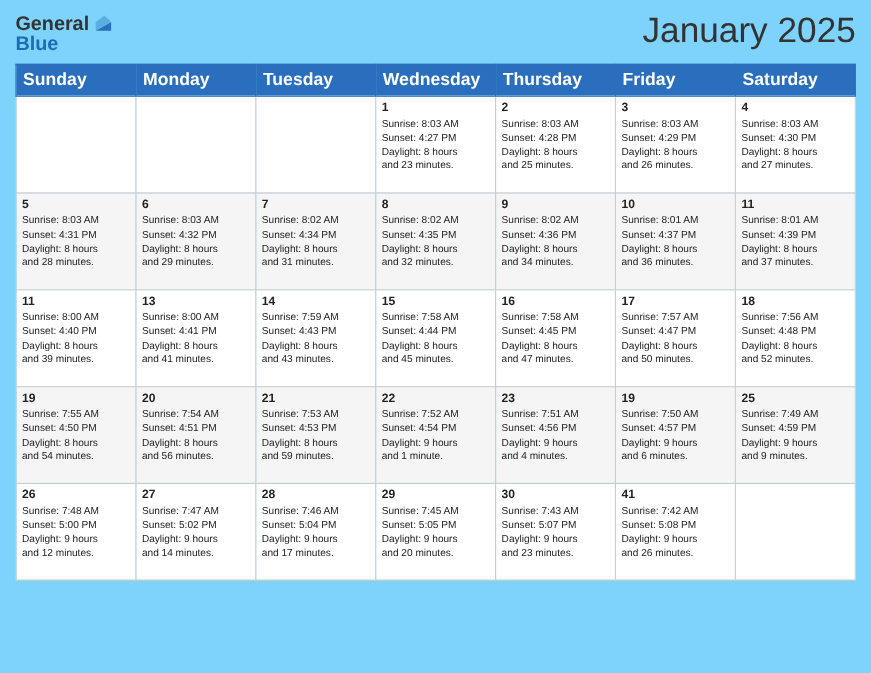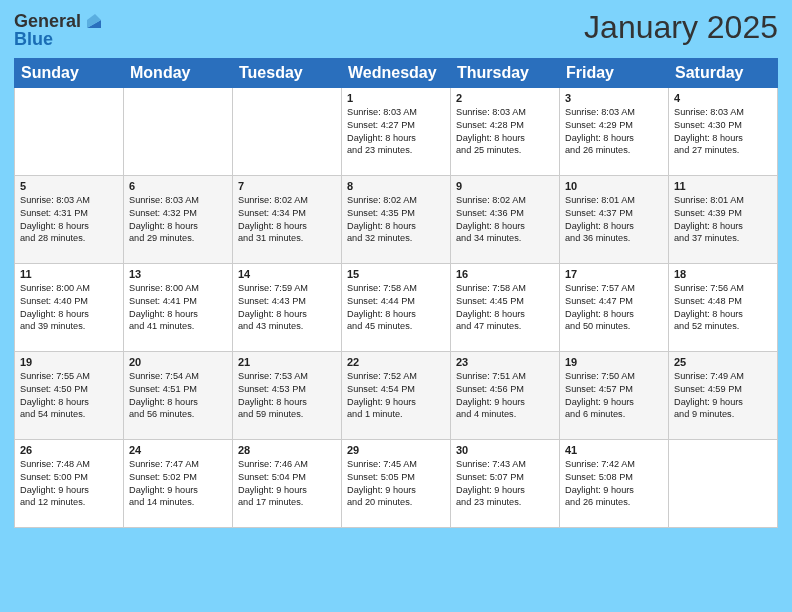--- a/index.html
+++ b/index.html
@@ -237,21 +237,21 @@
             <span class="day-number">25</span>
             <div class="day-info">Sunrise: 7:49 AM<br>Sunset: 4:59 PM<br>Daylight: 9 hours<br>and 9 minutes.</div>
           </td>
         </tr>
         <tr>
           <td>
             <span class="day-number">26</span>
             <div class="day-info">Sunrise: 7:48 AM<br>Sunset: 5:00 PM<br>Daylight: 9 hours<br>and 12 minutes.</div>
           </td>
           <td>
-            <span class="day-number">24</span>
+            <span class="day-number">27</span>
             <div class="day-info">Sunrise: 7:47 AM<br>Sunset: 5:02 PM<br>Daylight: 9 hours<br>and 14 minutes.</div>
           </td>
           <td>
             <span class="day-number">28</span>
             <div class="day-info">Sunrise: 7:46 AM<br>Sunset: 5:04 PM<br>Daylight: 9 hours<br>and 17 minutes.</div>
           </td>
           <td>
             <span class="day-number">29</span>
             <div class="day-info">Sunrise: 7:45 AM<br>Sunset: 5:05 PM<br>Daylight: 9 hours<br>and 20 minutes.</div>
           </td>

